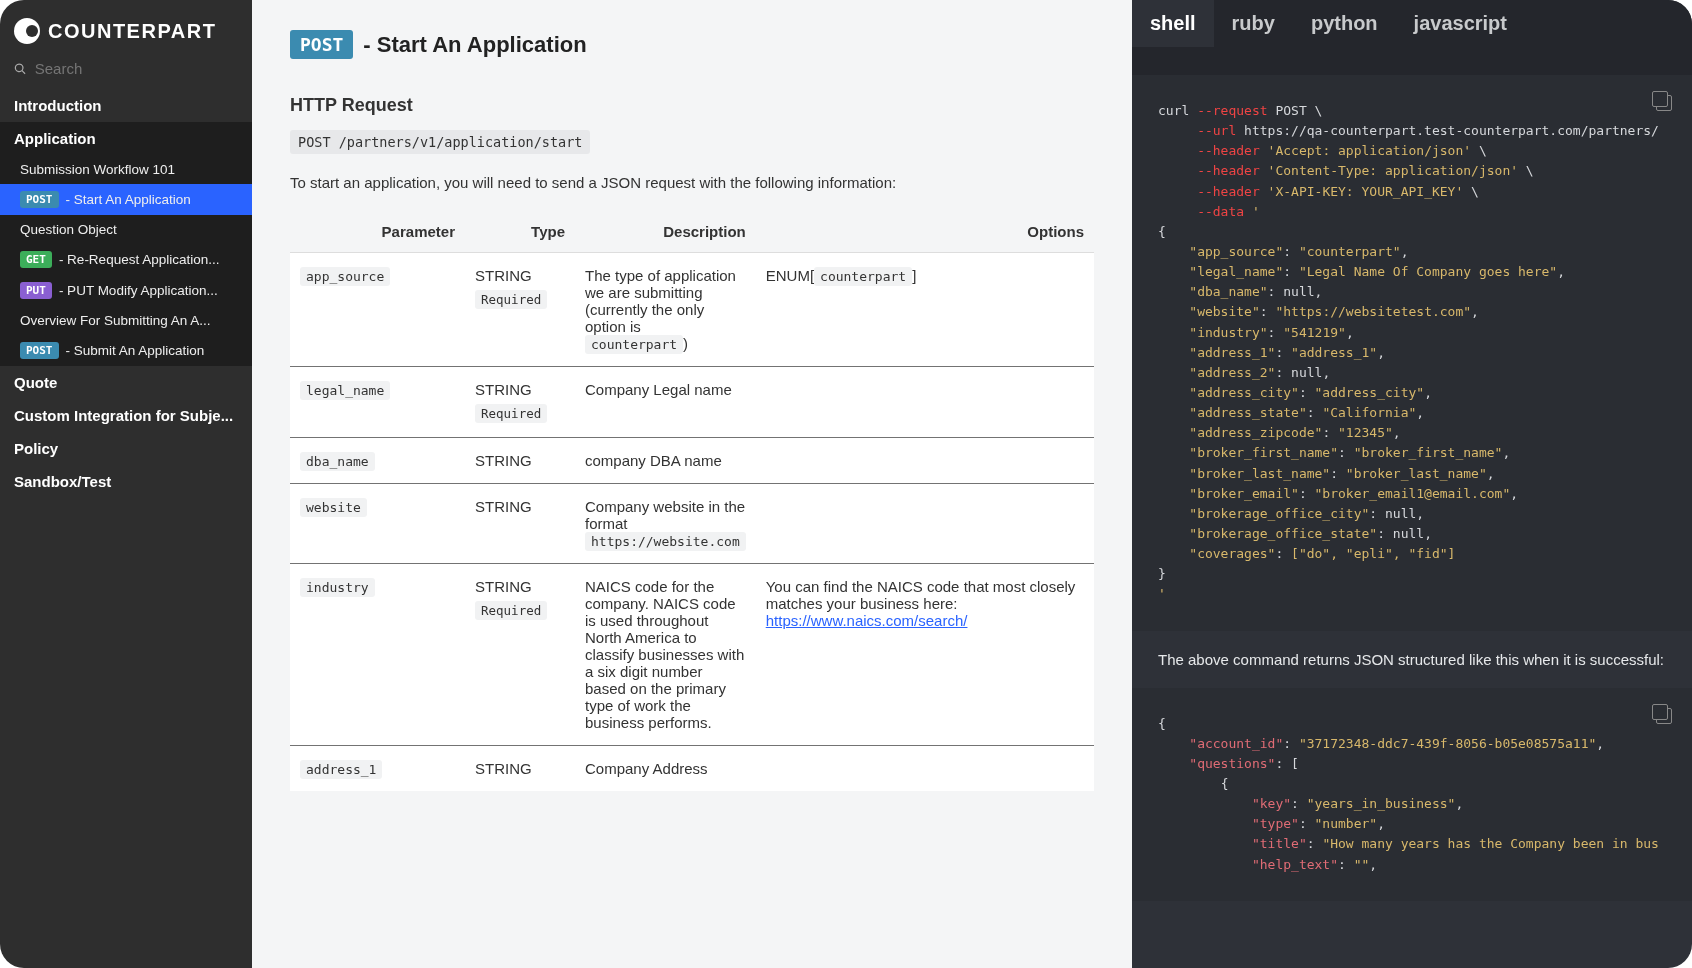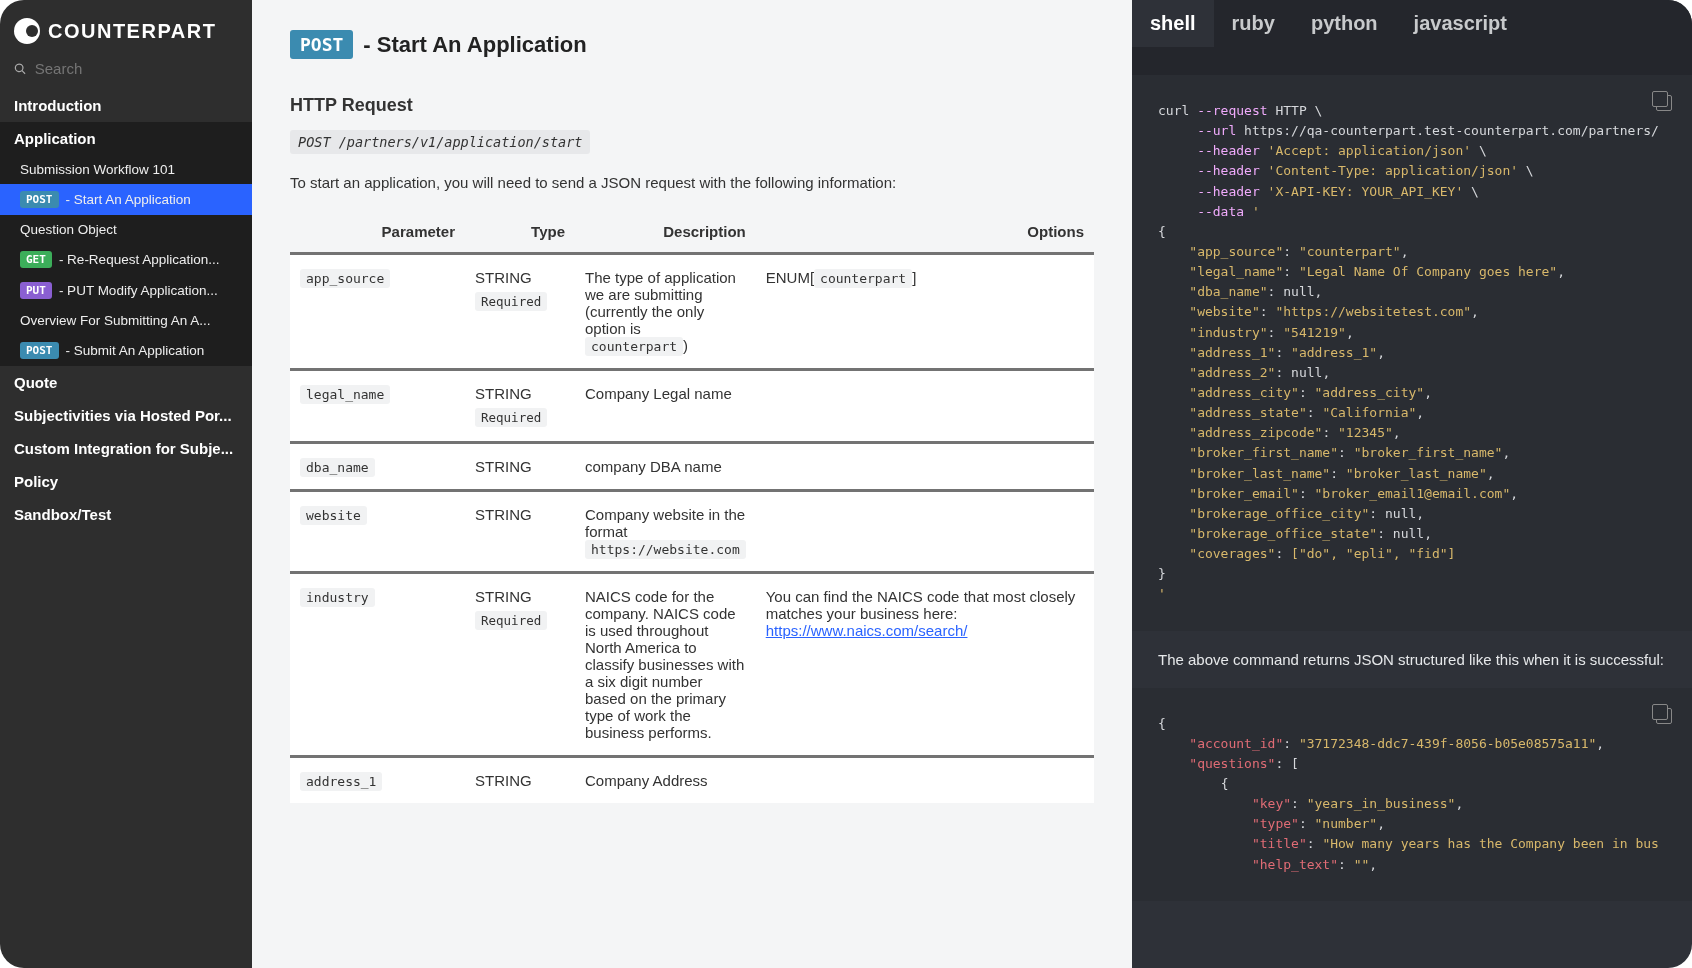--- a/index.html
+++ b/index.html
@@ -20,41 +20,41 @@
 .sub-item.active { background: #2a63ff; }
 .badge { font-family: ui-monospace, Menlo, Consolas, monospace; font-size: 11px; font-weight: 600; padding: 2px 6px; border-radius: 3px; color: #fff; }
 .badge.post { background: #3b8bb0; }
 .badge.get { background: #3cae5a; }
 .badge.put { background: #8a5fd2; }
 .main { flex: 1; background: #f4f5f6; overflow: hidden; padding: 30px 38px; }
 .h1row { display: flex; align-items: center; gap: 10px; margin-bottom: 36px; }
 .h1badge { font-family: ui-monospace, Menlo, Consolas, monospace; font-size: 18px; font-weight: 700; background: #3b8bb0; color: #fff; padding: 4px 10px; border-radius: 3px; }
 .h1title { font-size: 22px; font-weight: 700; color: #222; }
 .h2 { font-size: 18px; font-weight: 700; margin-bottom: 14px; margin-top: 28px; }
-.codeline { font-family: ui-monospace, Menlo, Consolas, monospace; background: #e7e8ea; padding: 4px 8px; border-radius: 3px; display: inline-block; margin-bottom: 20px; font-size: 13.5px; font-style: italic; }
+.codeline { font-family: ui-monospace, Menlo, Consolas, monospace; background: #e7e8ea; padding: 4px 8px; border-radius: 3px; display: inline-block; margin-bottom: 20px; font-size: 13.5px; }
 .para { font-size: 15px; margin-bottom: 20px; max-width: 680px; }
 table { width: 100%; border-collapse: collapse; background: #fff; }
 thead th { text-align: right; padding: 12px 10px; font-weight: 700; font-size: 15px; background: #f4f5f6; border-bottom: 1px solid #ddd; }
-tbody td { padding: 14px 10px; vertical-align: top; font-size: 15px; border-top: 3px solid #737373; }
+tbody td { padding: 14px 10px; vertical-align: top; font-size: 15px; border-top: 1px solid #737373; }
 tbody td:first-child { width: 175px; }
 tbody td:nth-child(2) { width: 110px; }
 tbody td:nth-child(3) { width: 175px; }
 .mono { font-family: ui-monospace, Menlo, Consolas, monospace; background: #f1f2f3; padding: 2px 6px; border-radius: 3px; font-size: 13px; }
 .req { font-family: ui-monospace, Menlo, Consolas, monospace; background: #f1f2f3; padding: 2px 6px; border-radius: 3px; font-size: 12.5px; margin-top: 6px; display: inline-block; }
 a.link { color: #2a63ff; text-decoration: underline; }
 .rightpane { width: 560px; background: #2e3138; color: #d6d8dc; flex-shrink: 0; display: flex; flex-direction: column; overflow: hidden; }
 .tabs { display: flex; background: #24262c; }
 .tab { padding: 12px 18px; font-size: 20px; font-weight: 600; color: #c8cacc; cursor: pointer; }
 .tab.active { background: #2e3138; color: #fff; }
 .codeblock { position: relative; font-family: ui-monospace, Menlo, Consolas, monospace; font-size: 13px; line-height: 1.55; padding: 26px 26px; white-space: pre; overflow-x: hidden; background: #2a2d33; }
 .copy-icon { position: absolute; top: 20px; right: 20px; width: 16px; height: 16px; border: 1.5px solid #888; border-radius: 2px; cursor: pointer; }
 .copy-icon::before { content: ""; position: absolute; top: -5px; left: -5px; width: 14px; height: 14px; border: 1.5px solid #888; border-radius: 2px; background: #2a2d33; }
 .rtext { padding: 20px 26px; font-size: 15px; color: #e6e8ea; background: #2e3138; }
 .c-cmd { color: #d6d8dc; }
-.c-flag { color: #f0abfc; }
+.c-flag { color: #ef4444; }
 .c-str { color: #d8b86b; }
 .c-key { color: #e06c75; }
 .c-punc { color: #d6d8dc; }
 .c-val { color: #d8b86b; }
 .c-null { color: #d6d8dc; }
 </style>
 </head>
 <body>
 
 <div class="viewport">
@@ -86,21 +86,20 @@
       <div class="sub-item">
         <span class="badge put">PUT</span>
         <span> - PUT Modify Application...</span>
       </div>
       <div class="sub-item">Overview For Submitting An A...</div>
       <div class="sub-item">
         <span class="badge post">POST</span>
         <span> - Submit An Application</span>
       </div>
       <div class="nav-item">Quote</div>
-      <div class="nav-item">Subjectivities via Hosted Por...</div>
       <div class="nav-item">Custom Integration for Subje...</div>
       <div class="nav-item">Policy</div>
       <div class="nav-item">Sandbox/Test</div>
     </nav>
   </aside>
 
   <main class="main">
     <div class="h1row">
       <span class="h1badge">POST</span>
       <span class="h1title"> - Start An Application</span>
@@ -167,21 +166,21 @@
 
   <aside class="rightpane">
     <div class="tabs">
       <div class="tab active">shell</div>
       <div class="tab">ruby</div>
       <div class="tab">python</div>
       <div class="tab">javascript</div>
     </div>
     <div style="background:#24262c;height:28px"></div>
 
-    <div class="codeblock"><div class="copy-icon"></div><span class="c-cmd">curl </span><span class="c-flag">--request</span><span class="c-cmd"> HTTP \</span>
+    <div class="codeblock"><div class="copy-icon"></div><span class="c-cmd">curl </span><span class="c-flag">--request</span><span class="c-cmd"> POST \</span>
      <span class="c-flag">--url</span><span class="c-cmd"> https://qa-counterpart.test-counterpart.com/partners/</span>
      <span class="c-flag">--header </span><span class="c-str">'Accept: application/json'</span><span class="c-cmd"> \</span>
      <span class="c-flag">--header </span><span class="c-str">'Content-Type: application/json'</span><span class="c-cmd"> \</span>
      <span class="c-flag">--header </span><span class="c-str">'X-API-KEY: YOUR_API_KEY'</span><span class="c-cmd"> \</span>
      <span class="c-flag">--data </span><span class="c-str">'</span>
 <span class="c-punc">{</span>
     <span class="c-str">"app_source"</span><span class="c-punc">: </span><span class="c-val">"counterpart"</span><span class="c-punc">,</span>
     <span class="c-str">"legal_name"</span><span class="c-punc">: </span><span class="c-val">"Legal Name Of Company goes here"</span><span class="c-punc">,</span>
     <span class="c-str">"dba_name"</span><span class="c-punc">: </span><span class="c-null">null</span><span class="c-punc">,</span>
     <span class="c-str">"website"</span><span class="c-punc">: </span><span class="c-val">"https://websitetest.com"</span><span class="c-punc">,</span>

